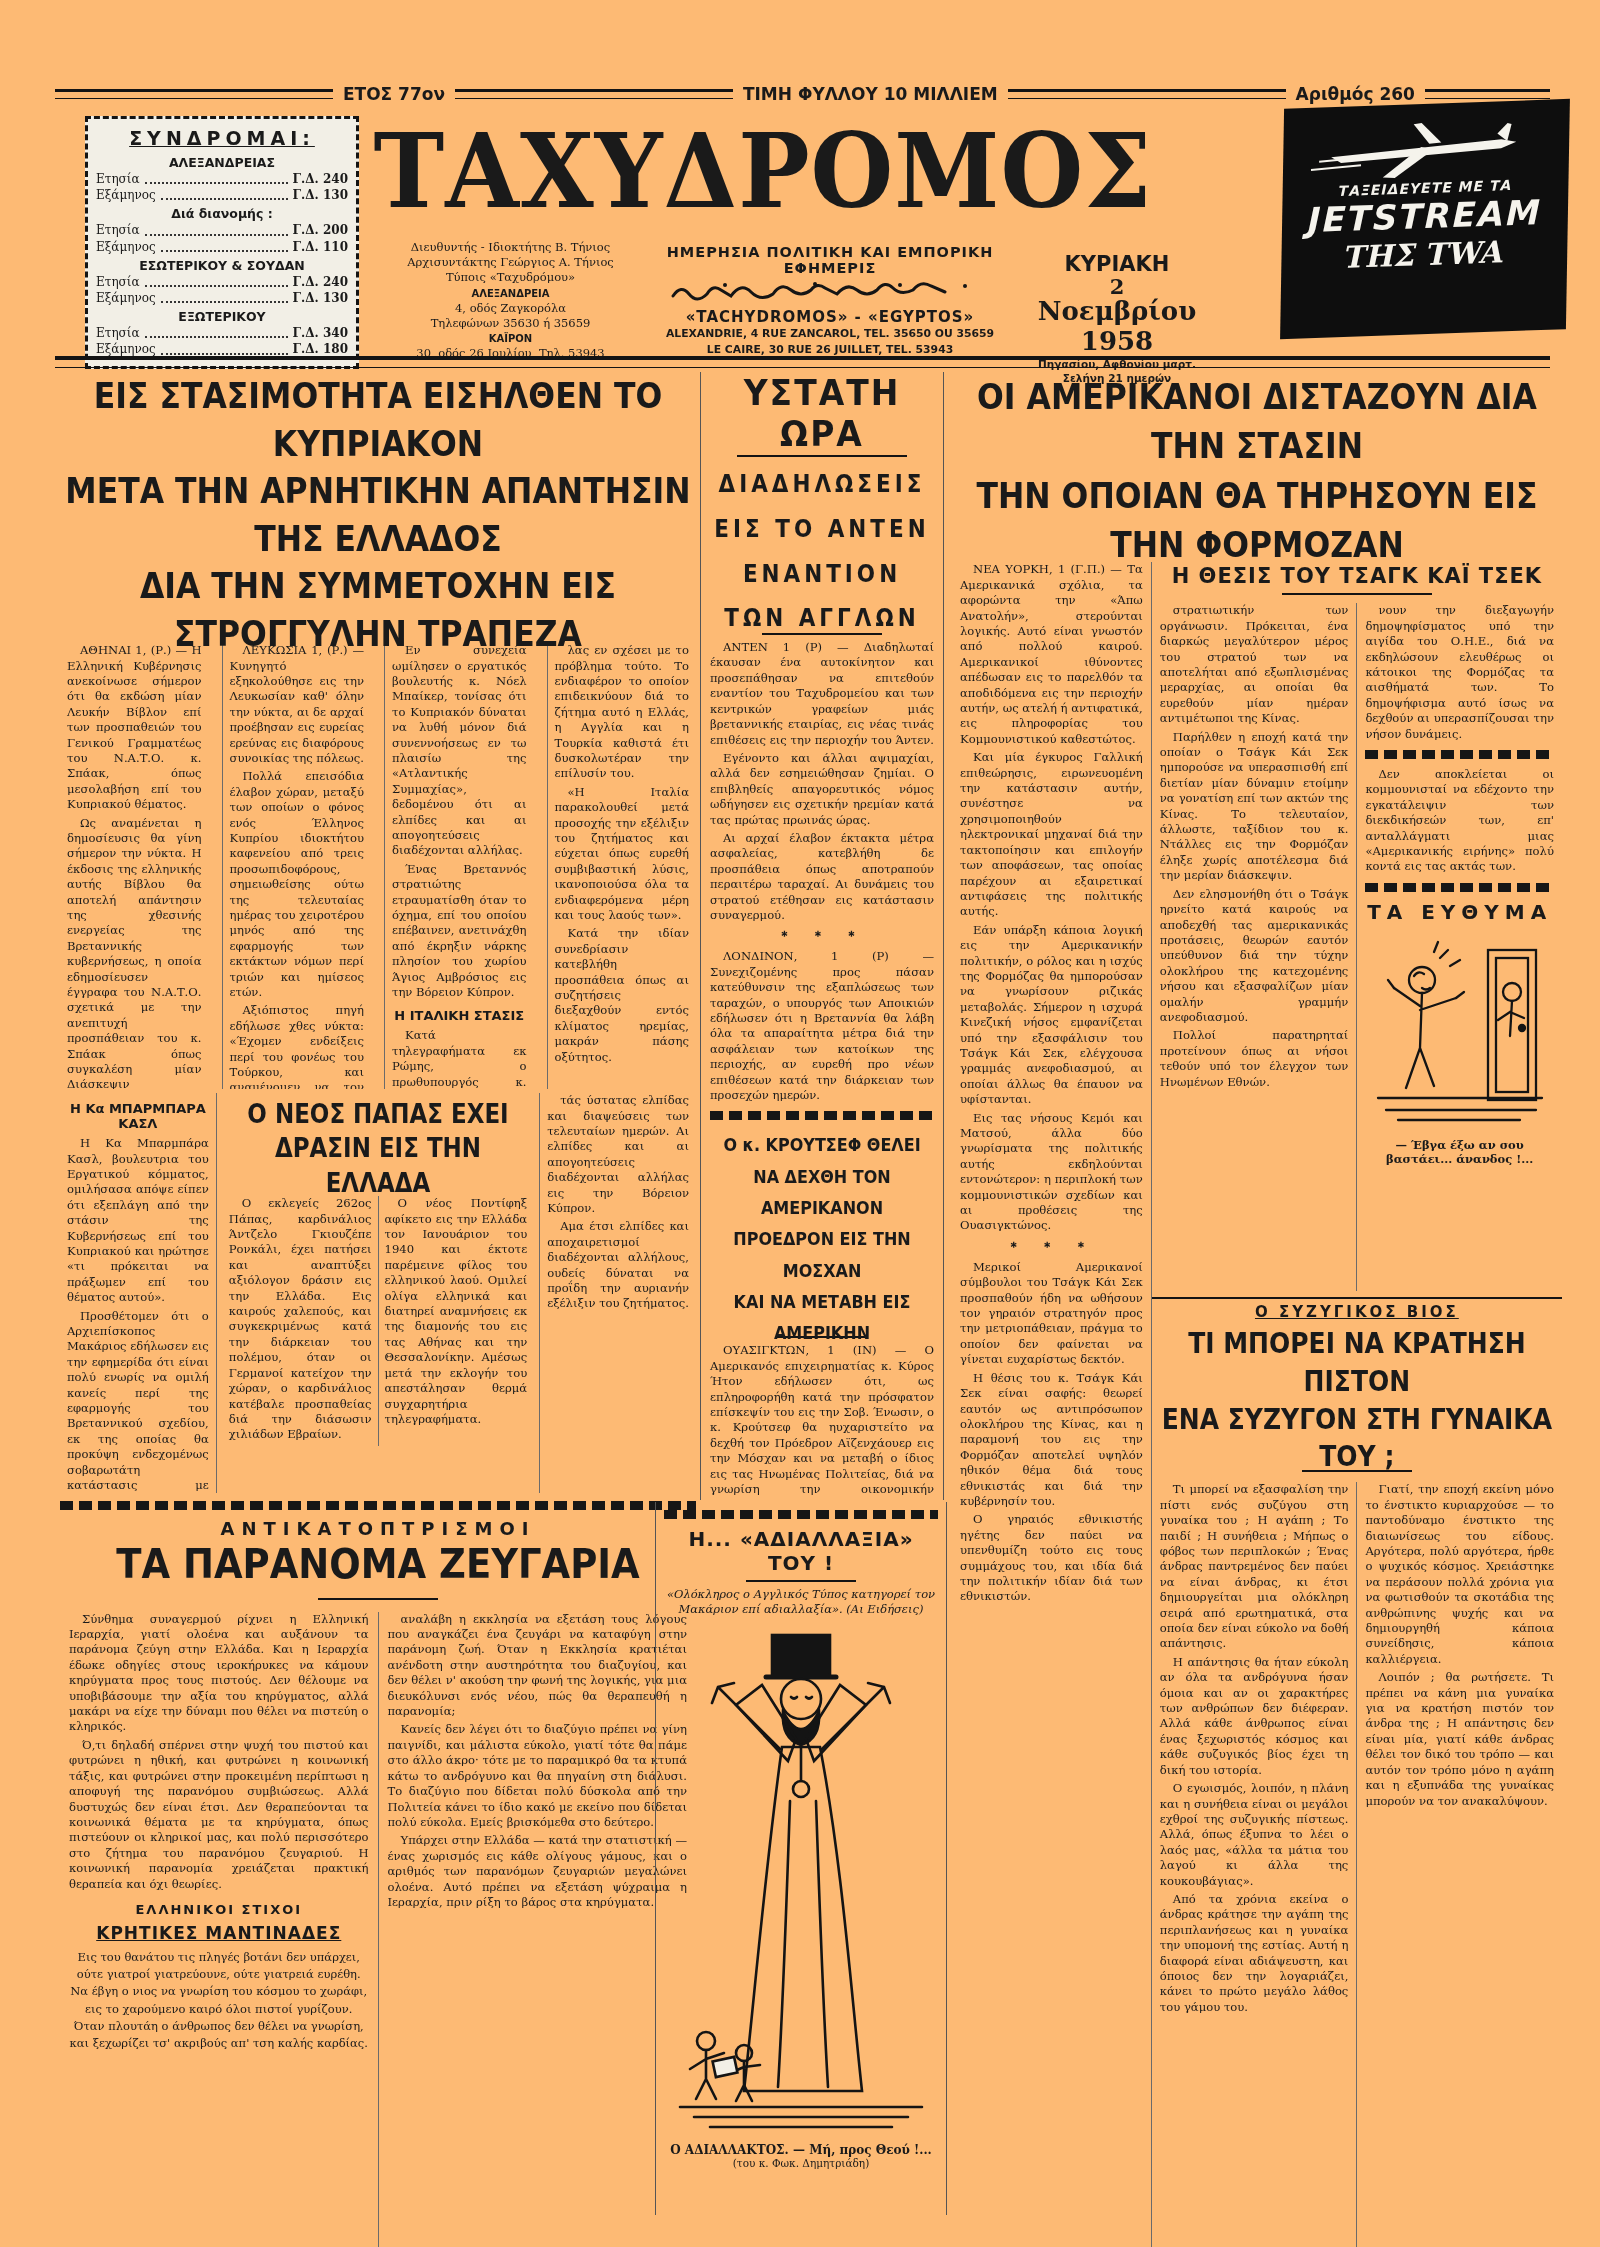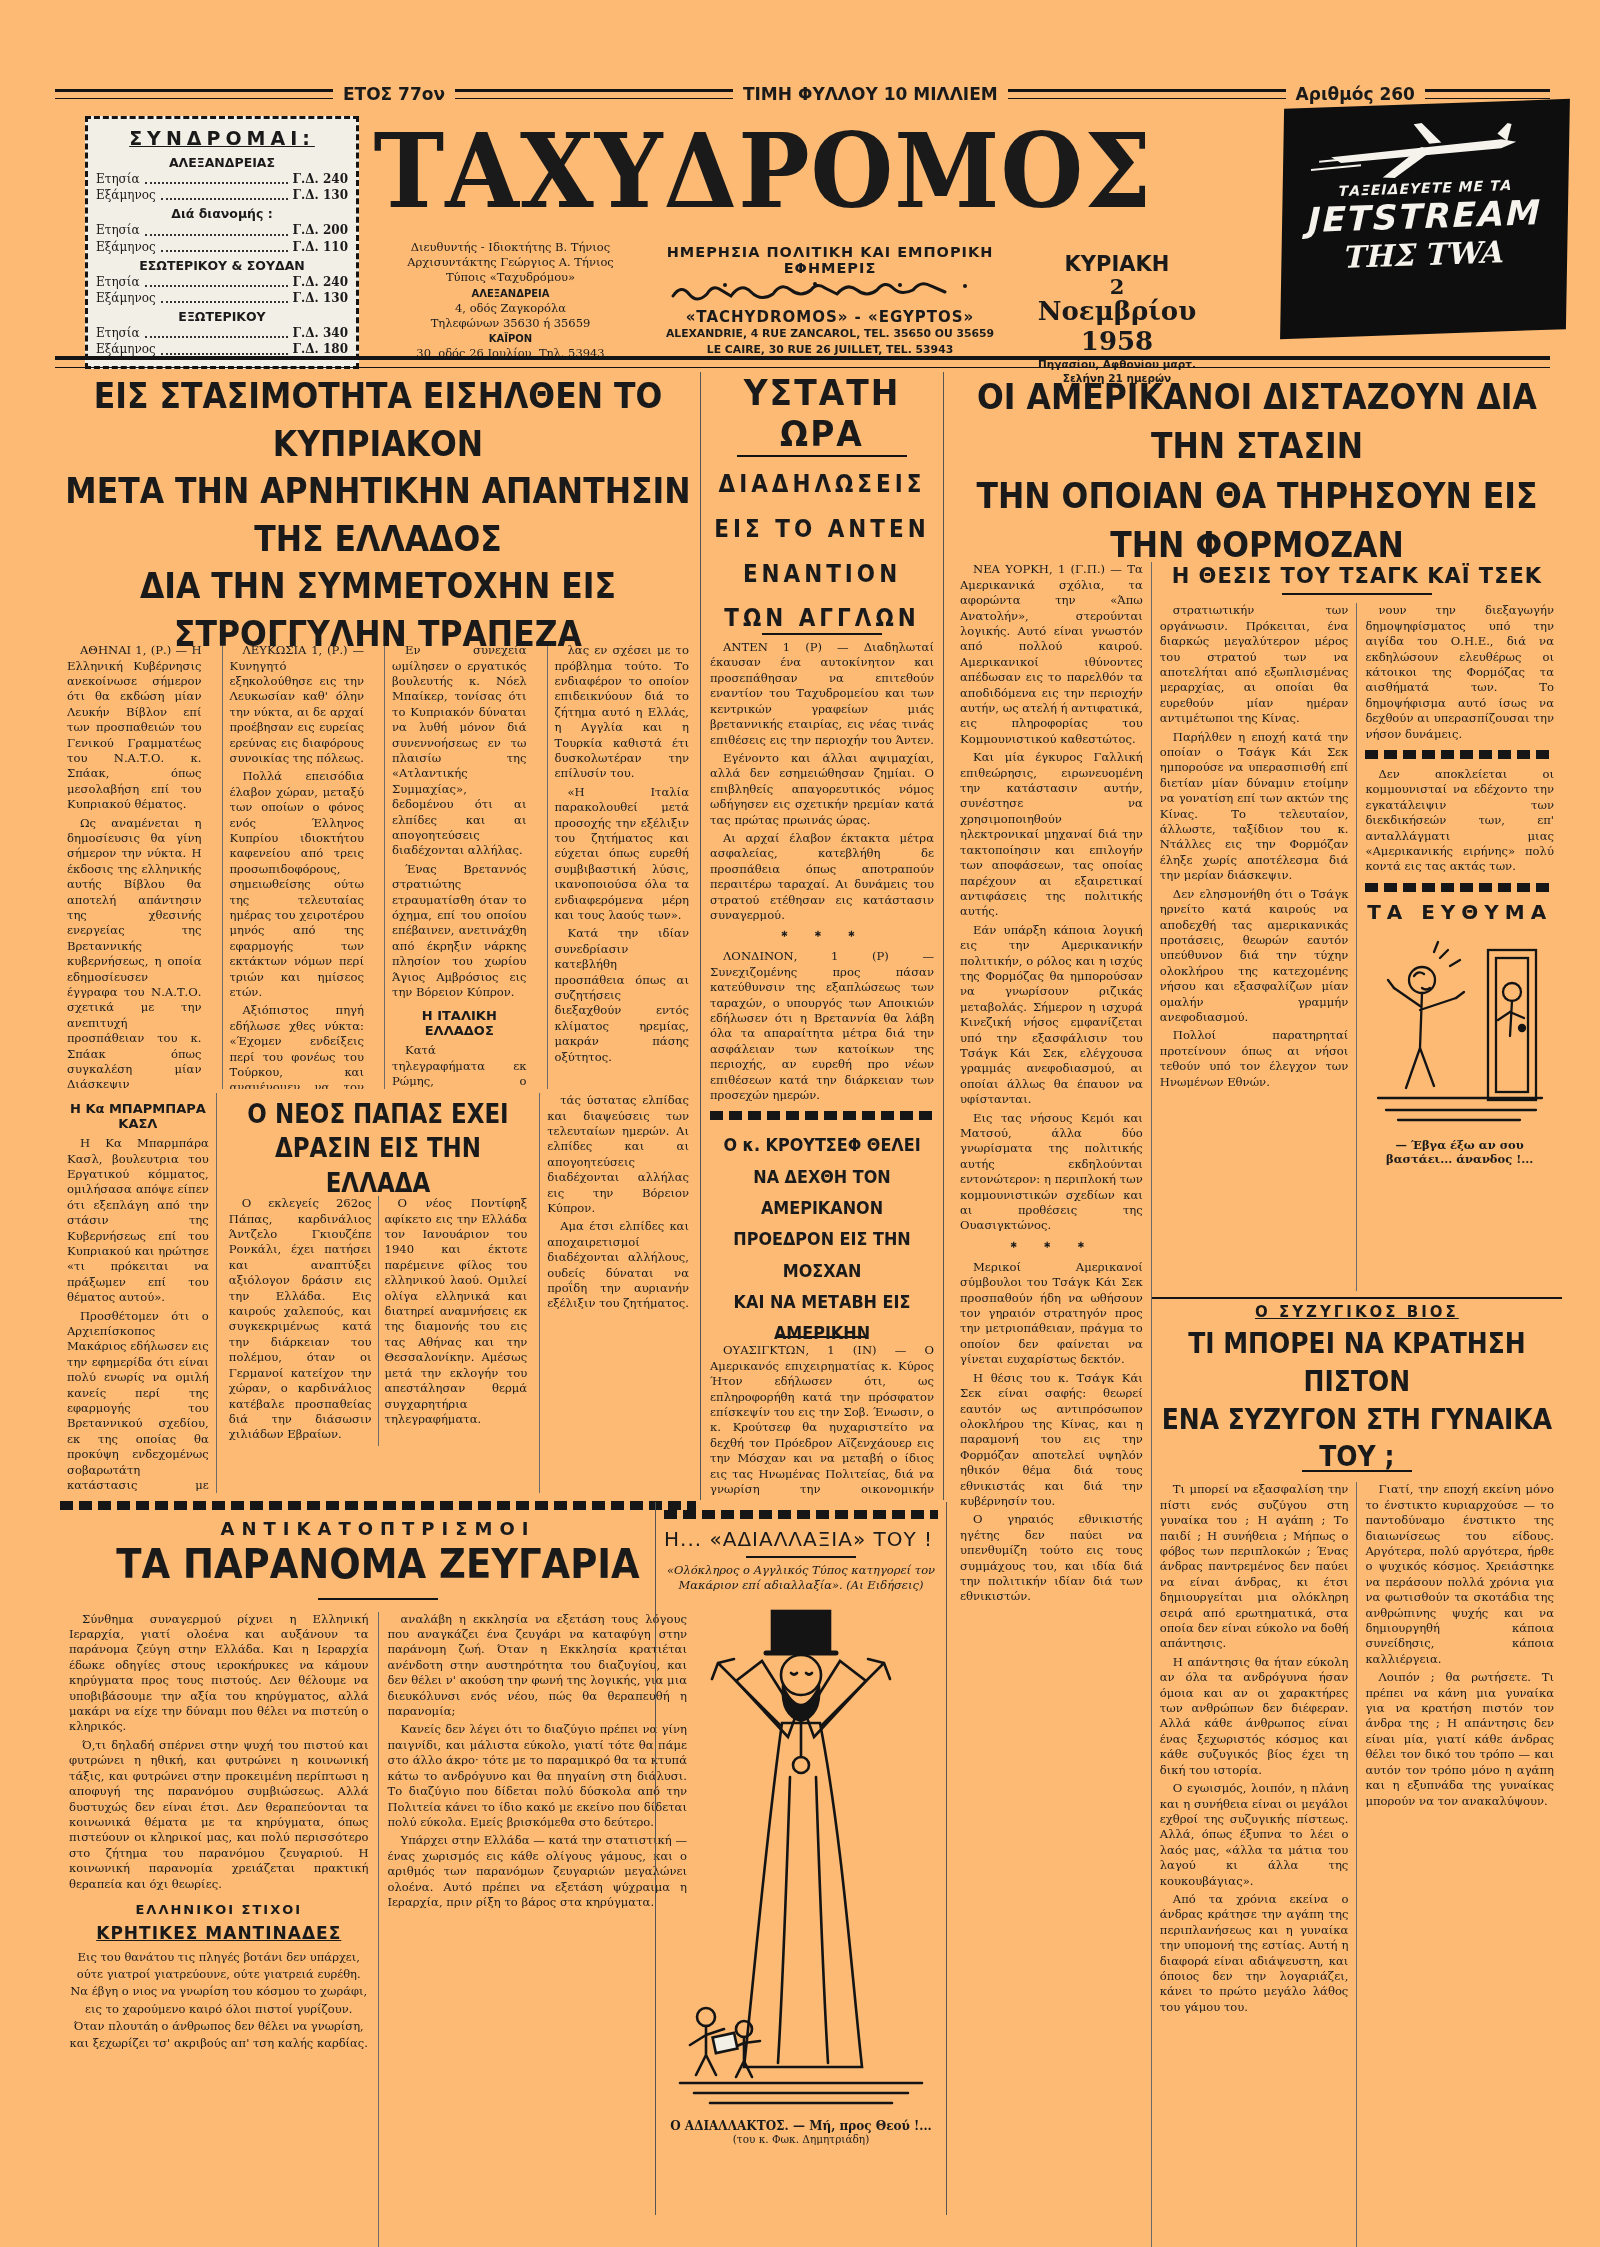--- a/index.html
+++ b/index.html
@@ -80,21 +80,21 @@
   
   .sec-mid{position:absolute;left:700px;top:372px;width:244px;height:1128px;overflow:hidden;
            border-left:1px solid #555;border-right:1px solid #555;padding:0 9px;box-sizing:border-box;}
   .banner{font-family:"DejaVu Sans",sans-serif;font-weight:bold;font-size:33px;text-align:center;
           letter-spacing:2px;transform:scaleY(1.05);transform-origin:top;}
   .mid-hl{font-size:21.5px;letter-spacing:4px;line-height:1.85;font-weight:bold;}
   .khr-hl{font-size:16px;line-height:1.75;margin:10px 0 4px;}
   
   .cartoon-block{position:absolute;left:655px;top:1502px;width:292px;height:713px;overflow:hidden;
                  border-left:1px solid #555;border-right:1px solid #555;padding:0 8px;box-sizing:border-box;}
-  .car-kick{font-family:"DejaVu Sans",sans-serif;font-weight:normal;font-size:20px;letter-spacing:1px;margin:4px 0 2px;}
+  .car-kick{font-family:"DejaVu Sans",sans-serif;font-weight:bold;font-size:20px;text-align:center;letter-spacing:1px;margin:4px 0 2px;}
   .car-note{font-size:11.5px;text-align:center;font-style:italic;line-height:1.3;}
   .car-art{display:block;margin:4px auto 0;}
   .car-cap{font-size:12px;text-align:center;font-weight:bold;margin-top:2px;}
   .car-credit{font-size:10.5px;text-align:center;}
   
   .sec-right{position:absolute;left:952px;top:372px;width:610px;}
   .hl-right{font-size:31.5px;line-height:1.4;}
   .right-body{display:flex;margin-top:14px;}
   .rcol1{width:188px;padding:0 8px;height:1756px;overflow:hidden;}
   .right23{width:422px;border-left:1px solid #6b6b6b;}
@@ -239,21 +239,21 @@
           <div class="bp">ΛΕΥΚΩΣΙΑ 1, (Ρ.) — Η Κυπριακή κυβέρνησις μετέδωσε σήμερον ραδιοφωνικώς μίαν προειδοποίησιν προς οιονδήποτε, ο οποίος θα ημπόδιζε τας δυνάμεις Ασφαλείας, ότι θα υποστή τας συνεπείας των κατά της Ε.Ο.Κ.Α. μέτρων.</div>
         </div>
       <div class="ncol">
           <div class="bp">ΛΕΥΚΩΣΙΑ 1, (Ρ.) — Κυνηγητό εξηκολούθησε εις την Λευκωσίαν καθ' όλην την νύκτα, αι δε αρχαί προέβησαν εις ευρείας ερεύνας εις διαφόρους συνοικίας της πόλεως.</div>
           <div class="bp">Πολλά επεισόδια έλαβον χώραν, μεταξύ των οποίων ο φόνος ενός Έλληνος Κυπρίου ιδιοκτήτου καφενείου από τρεις προσωπιδοφόρους, σημειωθείσης ούτω της τελευταίας ημέρας του χειροτέρου μηνός από της εφαρμογής των εκτάκτων νόμων περί τριών και ημίσεος ετών.</div>
           <div class="bp">Αξιόπιστος πηγή εδήλωσε χθες νύκτα: «Έχομεν ενδείξεις περί του φονέως του Τούρκου, και αναμένομεν να τον πιάσωμεν».</div>
         </div>
       <div class="ncol">
           <div class="bp">Εν συνεχεία ωμίλησεν ο εργατικός βουλευτής κ. Νόελ Μπαίκερ, τονίσας ότι το Κυπριακόν δύναται να λυθή μόνον διά συνεννοήσεως εν τω πλαισίω της «Ατλαντικής Συμμαχίας», δεδομένου ότι αι ελπίδες και αι απογοητεύσεις διαδέχονται αλλήλας.</div>
           <div class="bp">Ένας Βρεταννός στρατιώτης ετραυματίσθη όταν το όχημα, επί του οποίου επέβαινεν, ανετινάχθη από έκρηξιν νάρκης πλησίον του χωρίου Άγιος Αμβρόσιος εις την Βόρειον Κύπρον.</div>
-          <div class="subhd">Η ΙΤΑΛΙΚΗ ΕΛΛΑΔΟΣ</div>
+          <div class="subhd">Η ΙΤΑΛΙΚΗ ΣΤΑΣΙΣ</div>
           <div class="bp">Κατά τηλεγραφήματα εκ Ρώμης, ο πρωθυπουργός κ. Φανφάνι, ομιλών χθες εις την Ιταλικήν Βουλήν, ανεφέρθη και εις το Κυπριακόν ειπών τα εξής:</div>
         </div>
       <div class="ncol">
           <div class="bp">λας εν σχέσει με το πρόβλημα τούτο. Το ενδιαφέρον το οποίον επιδεικνύουν διά το ζήτημα αυτό η Ελλάς, η Αγγλία και η Τουρκία καθιστά έτι δυσκολωτέραν την επίλυσίν του.</div>
           <div class="bp">«Η Ιταλία παρακολουθεί μετά προσοχής την εξέλιξιν του ζητήματος και εύχεται όπως ευρεθή συμβιβαστική λύσις, ικανοποιούσα όλα τα ενδιαφερόμενα μέρη και τους λαούς των».</div>
           <div class="bp">Κατά την ιδίαν συνεδρίασιν κατεβλήθη προσπάθεια όπως αι συζητήσεις διεξαχθούν εντός κλίματος ηρεμίας, μακράν πάσης οξύτητος.</div>
         </div>
     </div>
     <div class="band2">
       <div class="ncolA">

